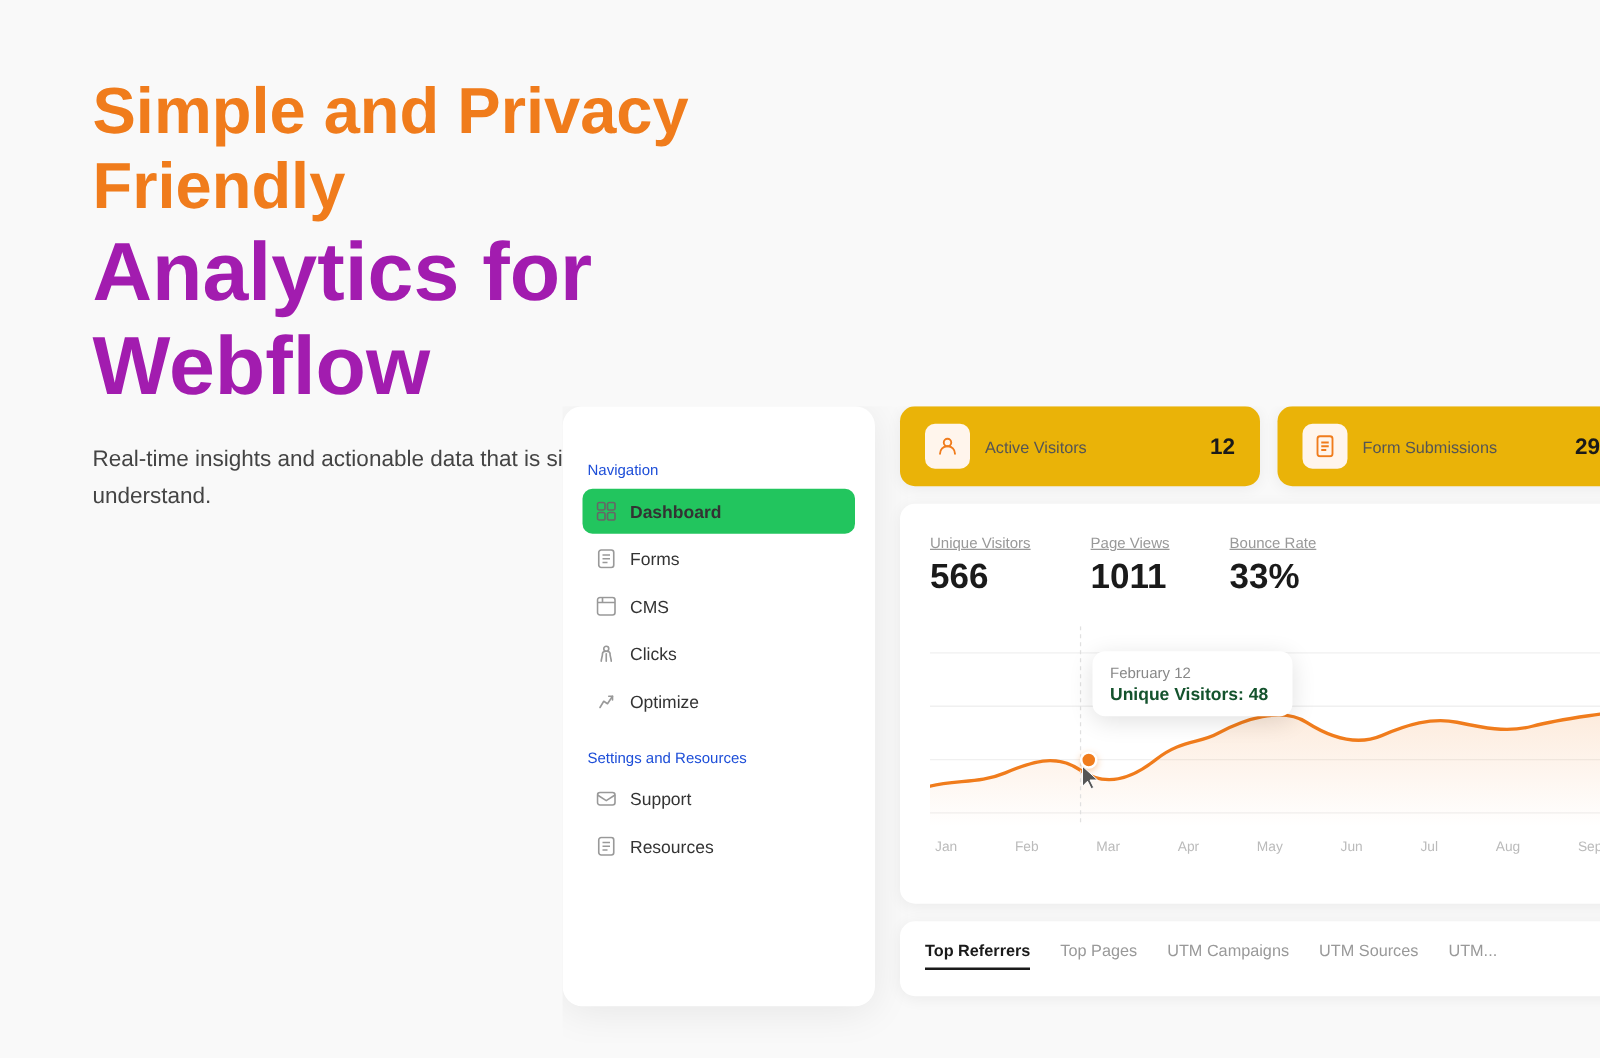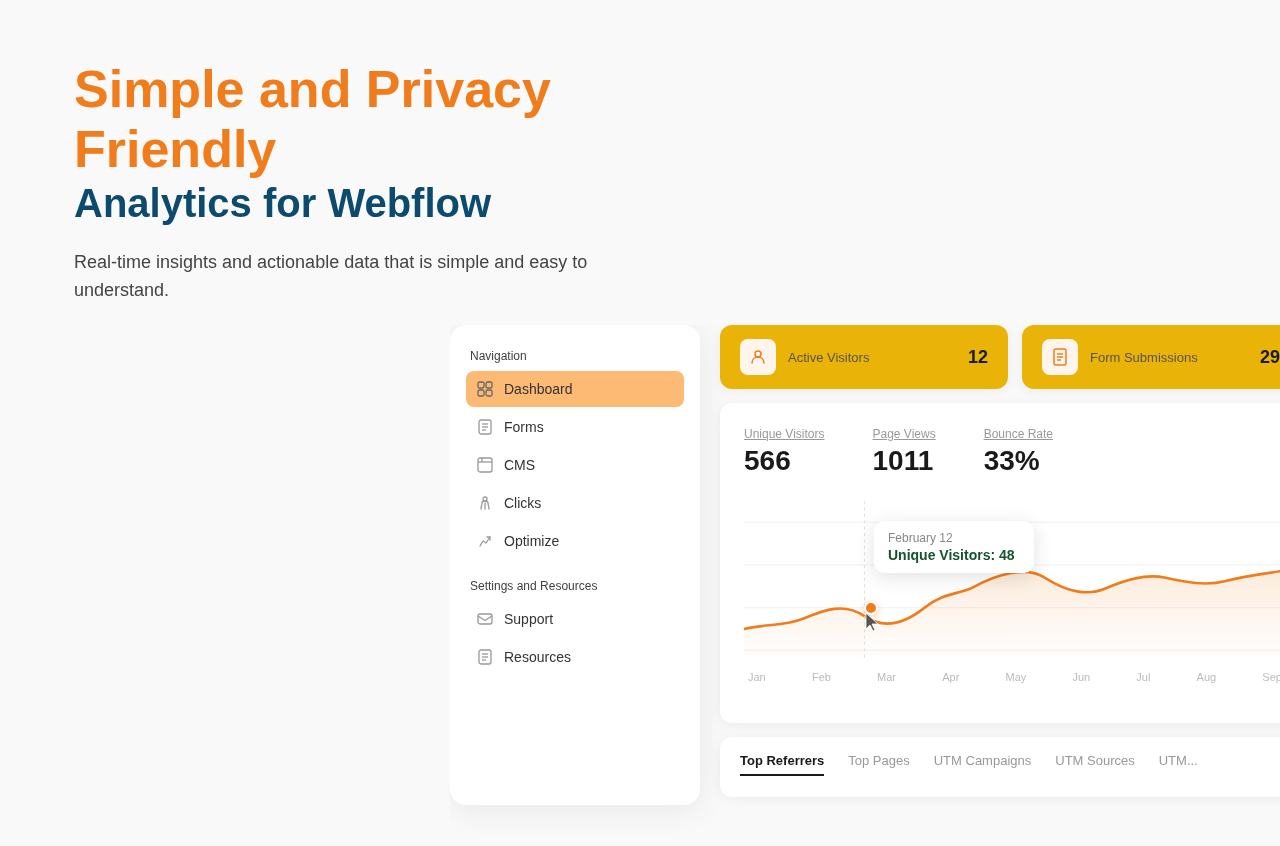--- a/index.html
+++ b/index.html
@@ -19,23 +19,23 @@
       left: 74px;
       width: 640px;
     }
     .hero-title-orange {
       font-size: 52px;
       font-weight: 700;
       color: #f07c1c;
       line-height: 1.15;
     }
     .hero-title-dark {
-      font-size: 40px;
-      font-weight: 700;
-      color: #0c4a6e;
+      font-size: 66px;
+      font-weight: 700;
+      color: #a21caf;
       line-height: 1.15;
     }
     .hero-subtitle {
       margin-top: 22px;
       font-size: 18px;
       color: #444;
       line-height: 1.6;
       max-width: 560px;
     }
 
@@ -75,39 +75,40 @@
       cursor: pointer;
       margin-bottom: 20px;
     }
     .site-selector .chevron {
       color: #999;
       font-size: 12px;
     }
 
     .nav-section-label {
       font-size: 12px;
-      color: #404040;
+      color: #1d4ed8;
       margin-bottom: 8px;
       padding-left: 4px;
+      margin-top: 20px;
     }
 
     .nav-item {
       display: flex;
       align-items: center;
       gap: 10px;
       padding: 9px 10px;
       border-radius: 8px;
       font-size: 14px;
       color: #333;
       cursor: pointer;
       margin-bottom: 2px;
     }
     .nav-item.active {
-      background: #fdba74;
-      font-weight: 400;
+      background: #22c55e;
+      font-weight: 700;
     }
     .nav-item .icon {
       width: 18px;
       height: 18px;
       display: flex;
       align-items: center;
       justify-content: center;
       color: #666;
       font-size: 16px;
     }

